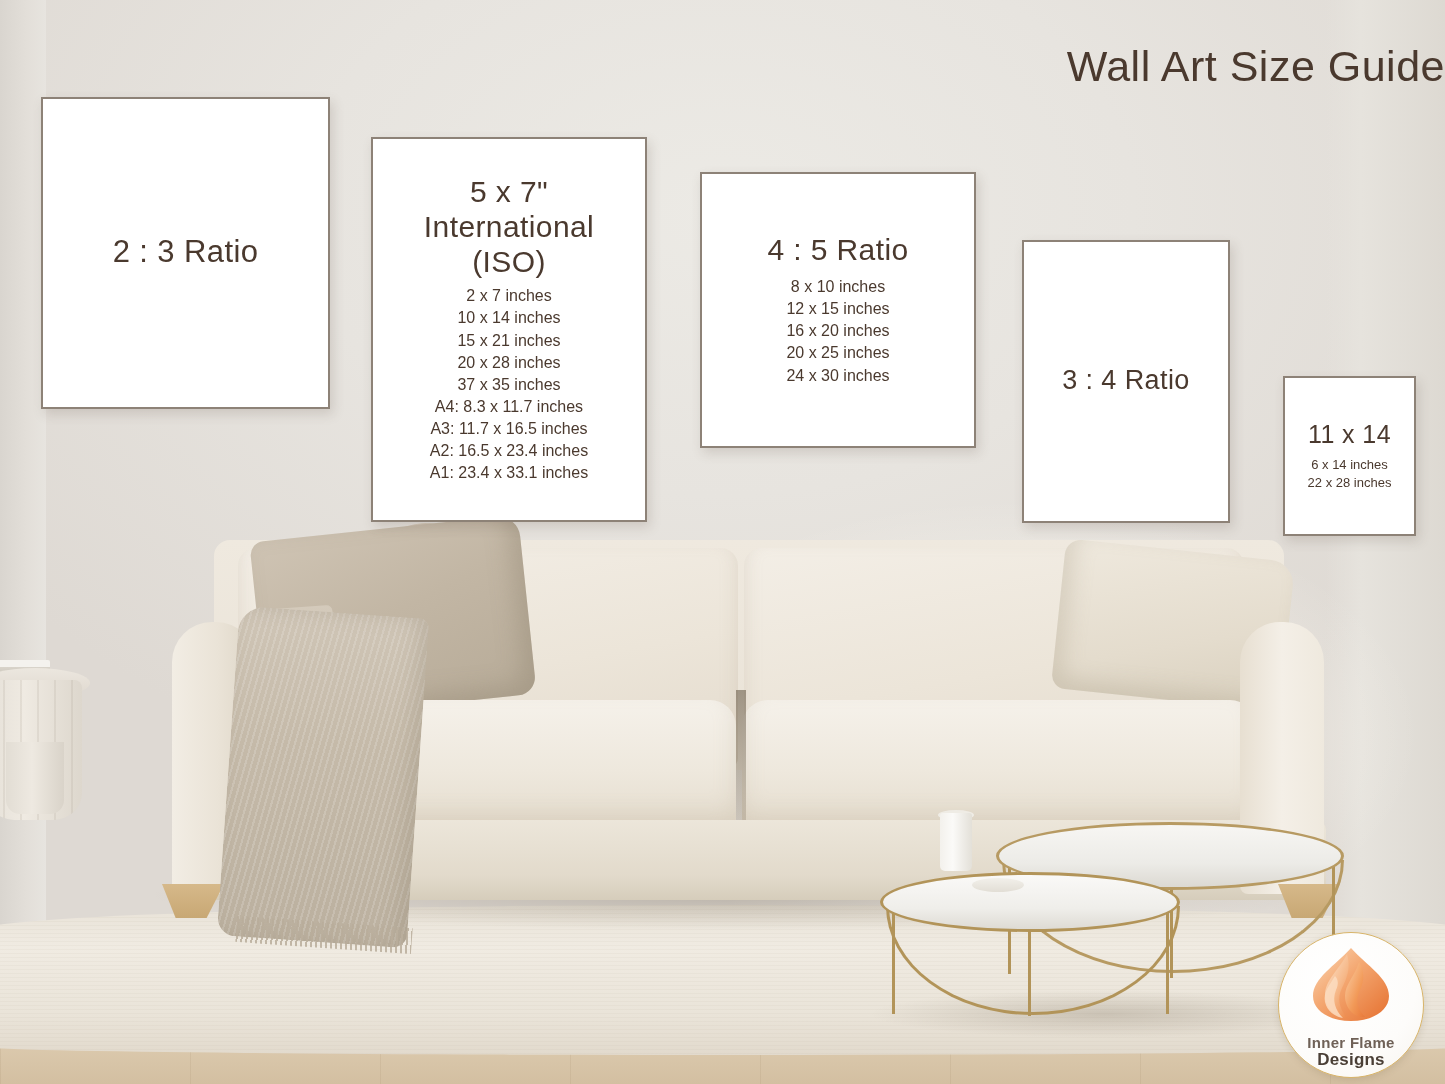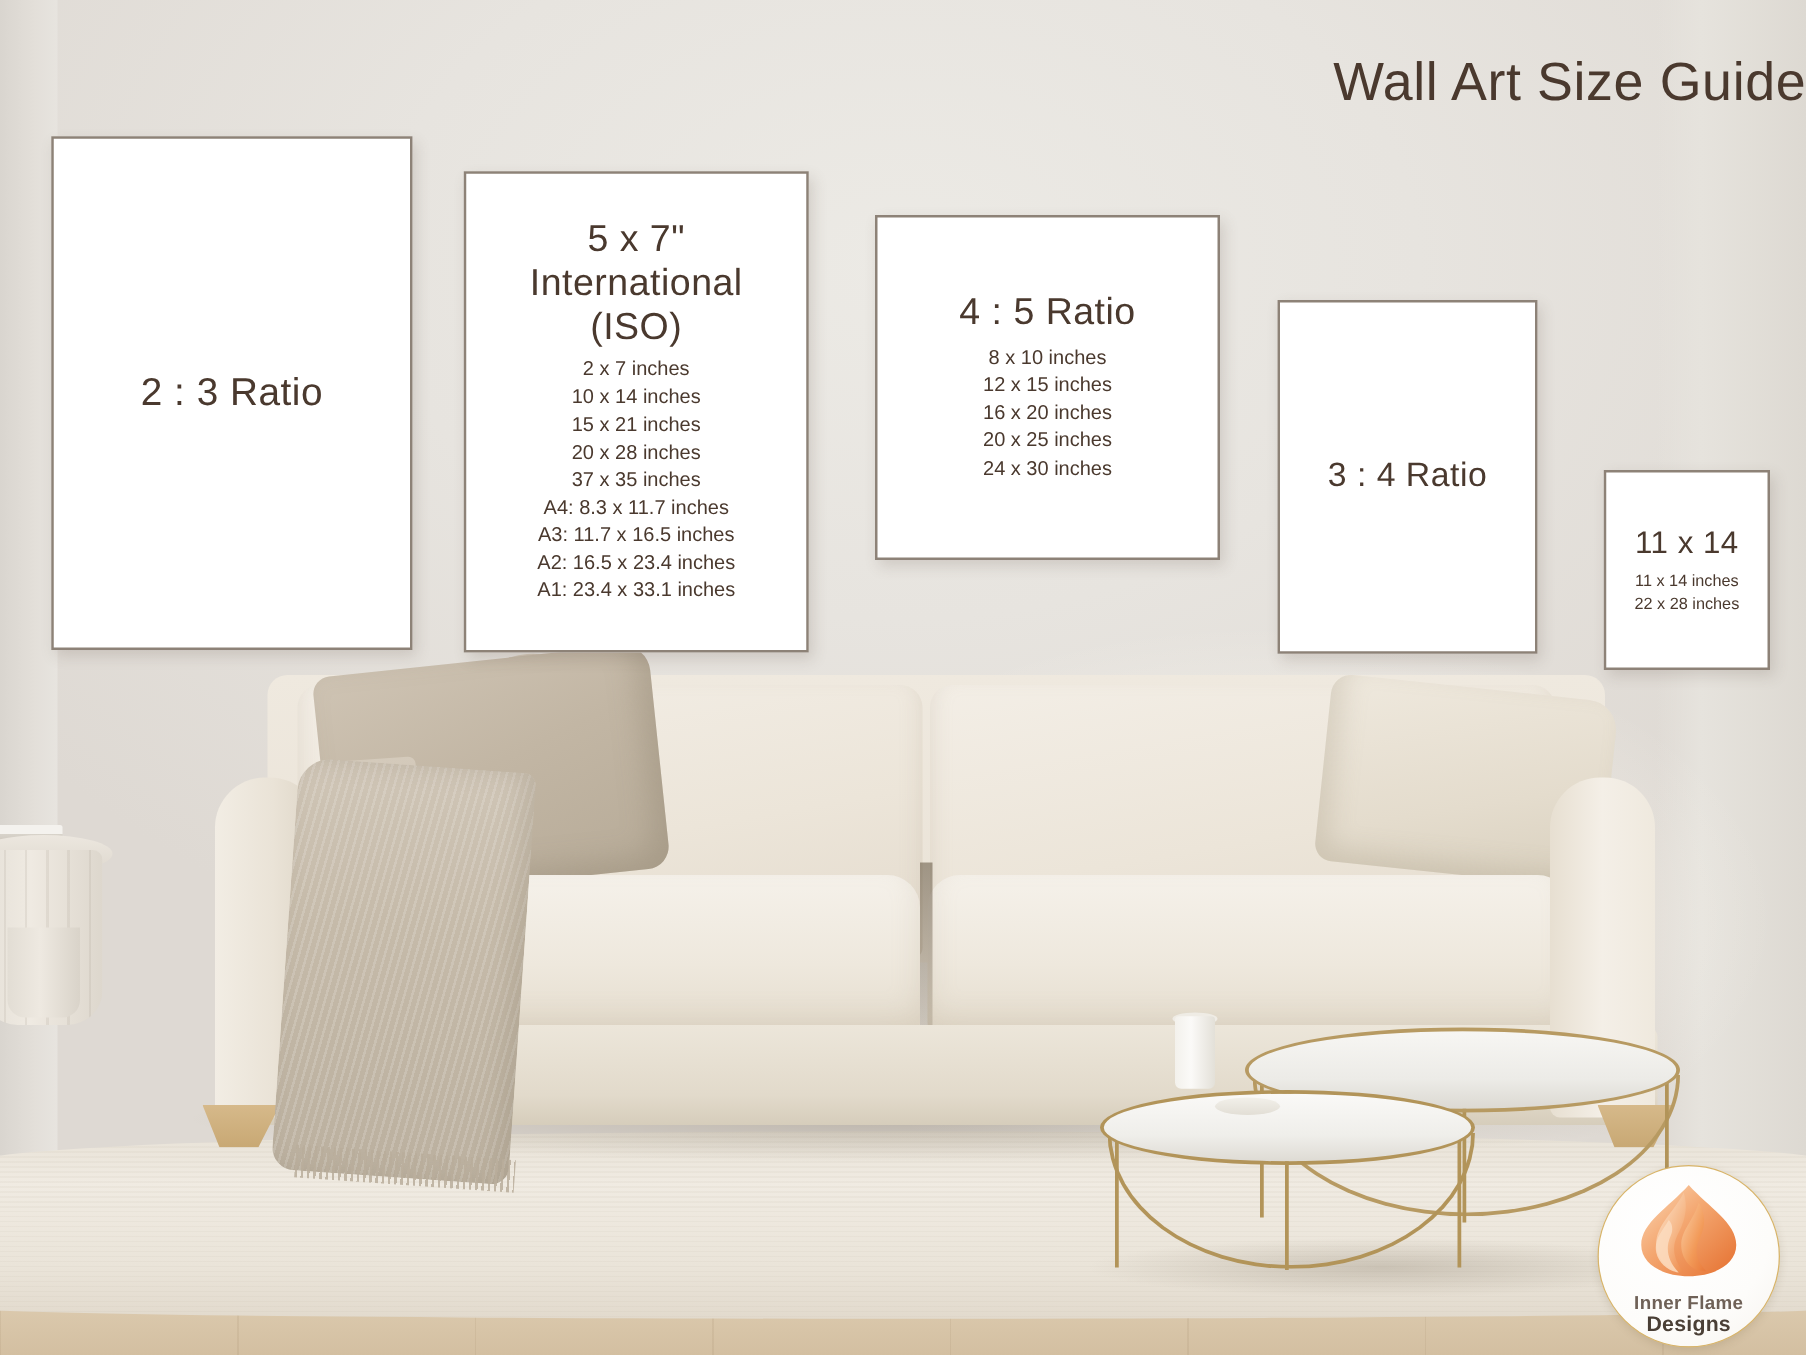--- a/index.html
+++ b/index.html
@@ -281,21 +281,21 @@
   .frame-list {
     list-style: none;
     margin: 6px 0 0 0;
     padding: 0;
     text-align: center;
     color: #4a392e;
   }
   .frame-list li { line-height: 1.38; white-space: nowrap; }
 
   
-  #frame-1 { left: 41px;   top: 109px;  width: 289px; height: 411px; }
+  #frame-1 { left: 41px;   top: 97px;  width: 289px; height: 312px; }
   #frame-1 .frame-title { font-size: 31px; margin-bottom: 2px; }
   #frame-1 .frame-list  { font-size: 17px; }
 
   #frame-2 { left: 371px;  top: 137px; width: 276px; height: 385px; }
   #frame-2 .frame-title { font-size: 30px; }
   #frame-2 .frame-list  { font-size: 16px; }
 
   #frame-3 { left: 700px;  top: 172px; width: 276px; height: 276px; }
   #frame-3 .frame-title { font-size: 30px; margin-bottom: 2px; }
   #frame-3 .frame-list  { font-size: 16px; }
@@ -448,21 +448,21 @@
   <div class="frame" id="frame-4">
     <div class="frame-inner">
       <div class="frame-title">3 : 4 Ratio</div>
     </div>
   </div>
 
   <div class="frame" id="frame-5">
     <div class="frame-inner">
       <div class="frame-title">11 x 14</div>
       <ul class="frame-list">
-        <li>11 x 14 inches</li>
+        <li>6 x 14 inches</li>
         <li>22 x 28 inches</li>
       </ul>
     </div>
   </div>
 
   <div id="logo">
     <span>
       <svg width="84" height="76" viewBox="0 0 84 76" aria-hidden="true">
         <defs>
           <linearGradient id="flameOuter" x1="0" y1="0" x2="1" y2="1">

